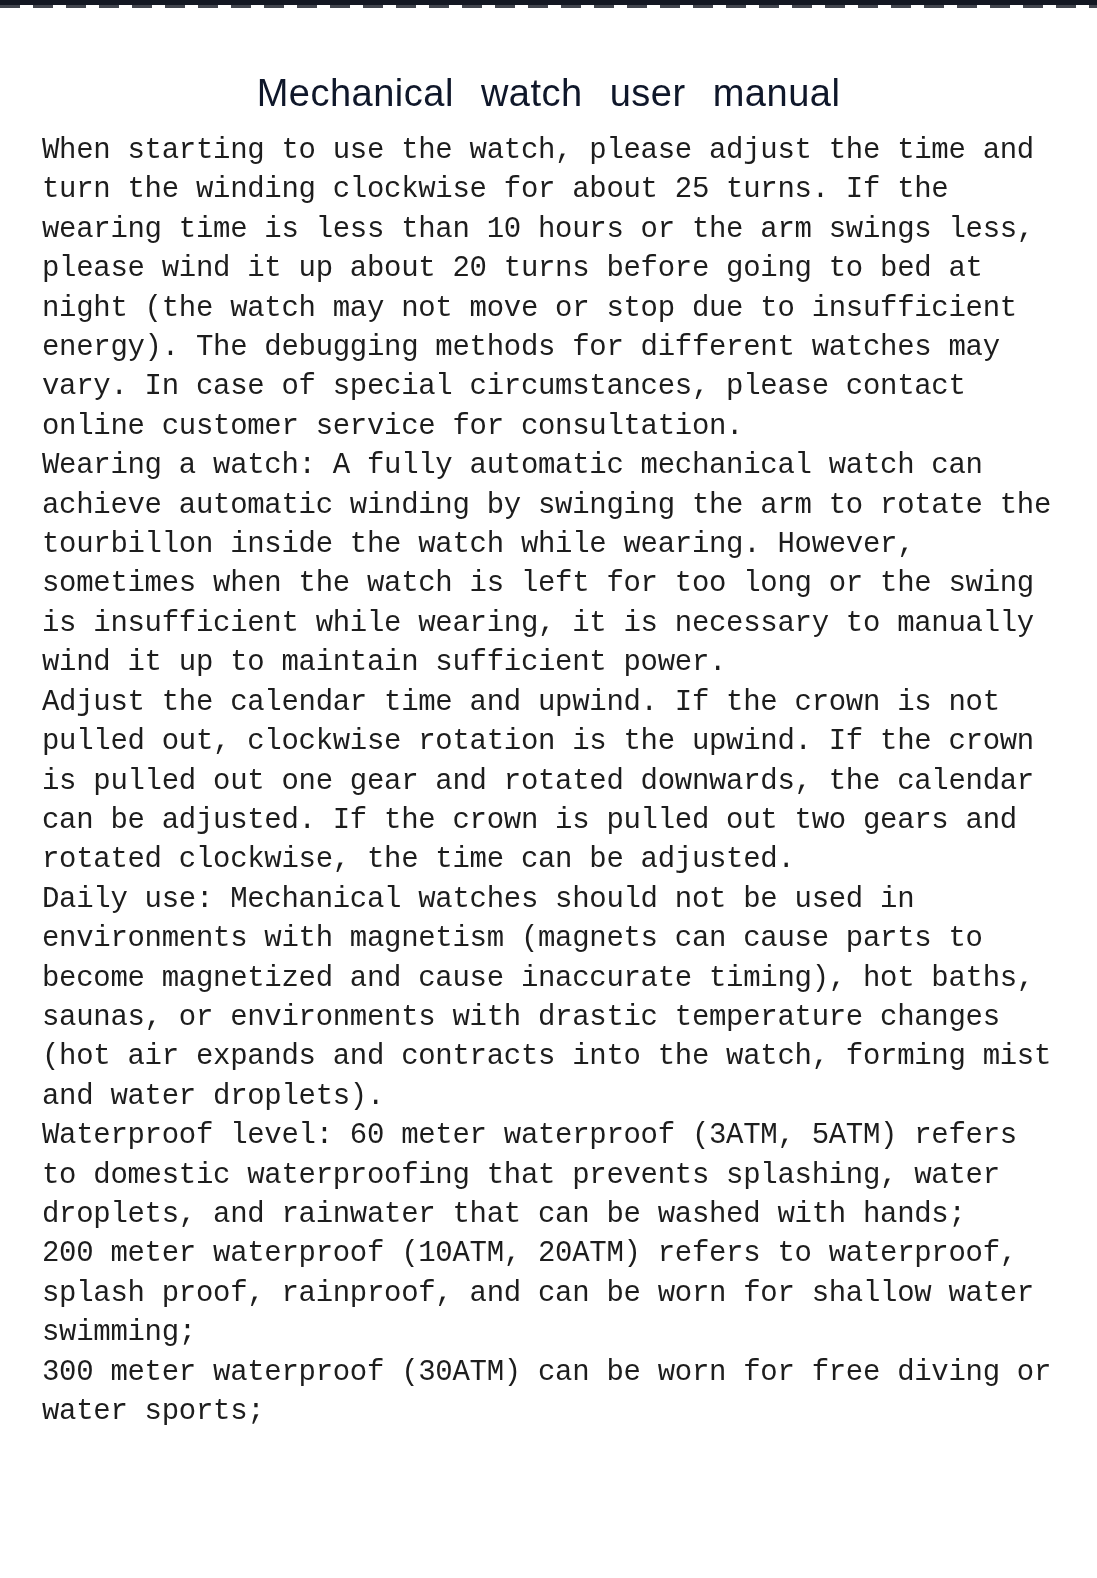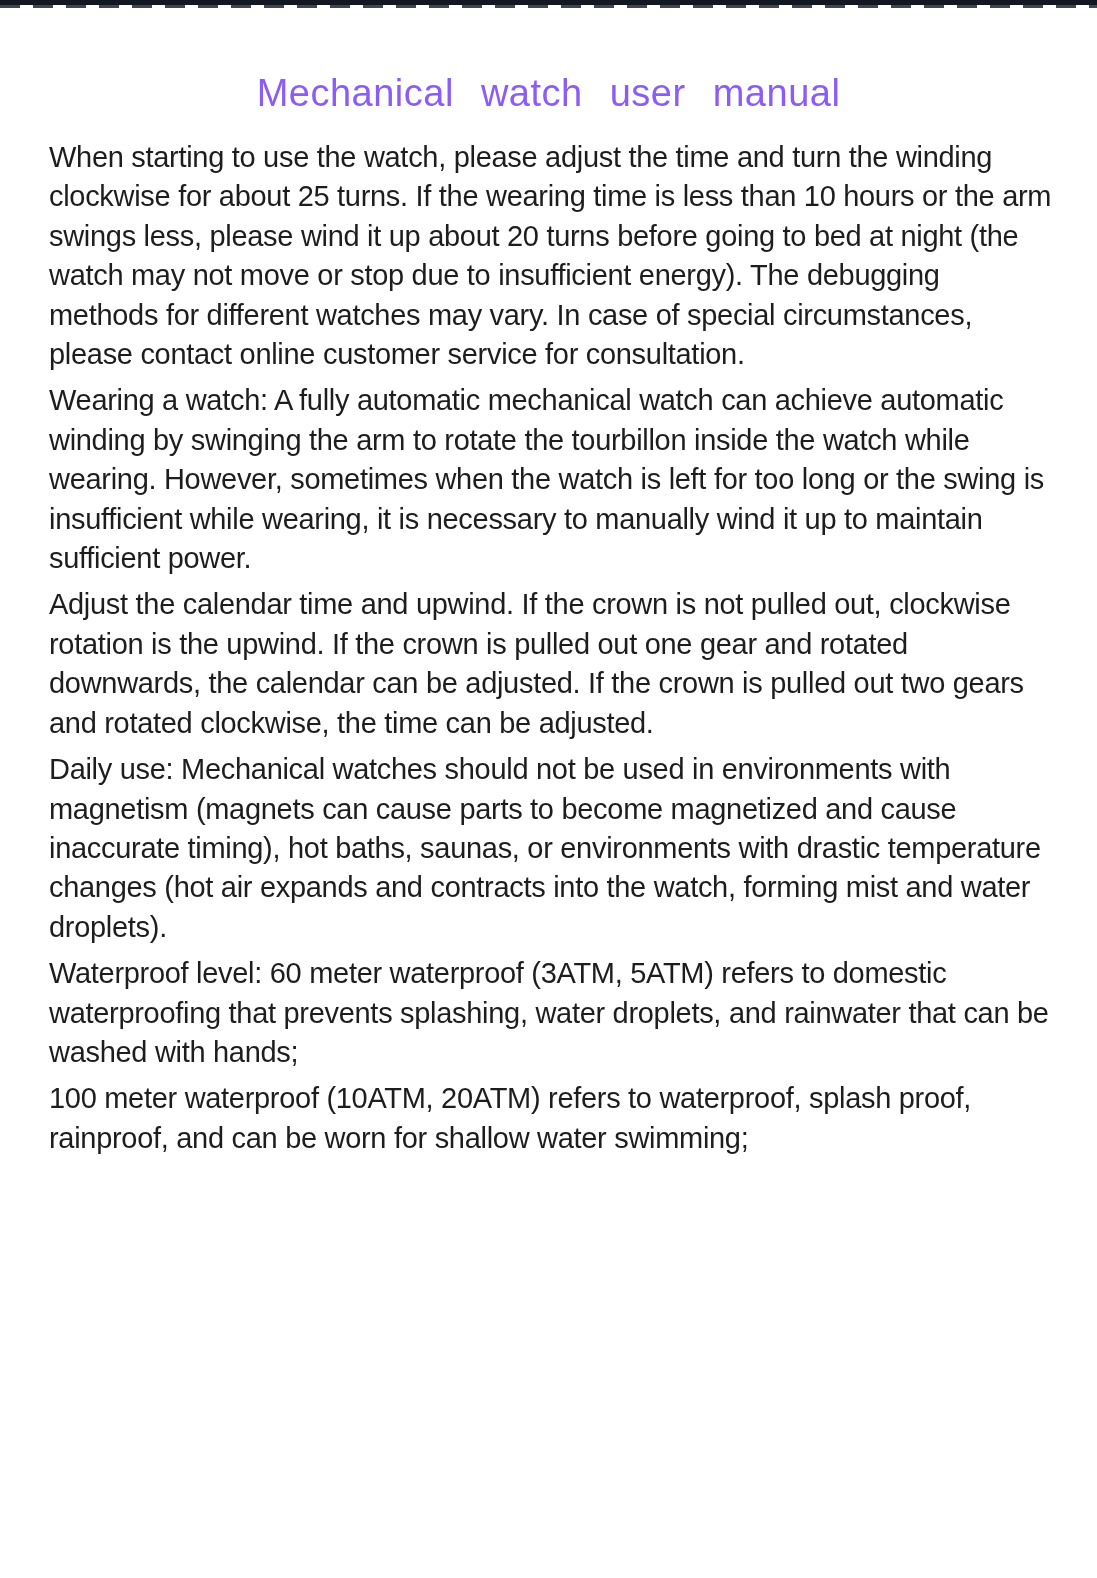--- a/index.html
+++ b/index.html
@@ -36,44 +36,46 @@
     opacity: 0.8;
   }
   .title {
     margin: 0;
     padding: 72px 0 16px 0;
     text-align: center;
     font-size: 38px;
     font-weight: 400;
     letter-spacing: 0.5px;
     word-spacing: 16px;
-    color: #8b5cf6;
+    color: #0f172a;
   }
   .content {
     padding: 0 38px 0 42px;
   }
   .para {
-    margin: 7px;
+    margin: 0;
     font-size: 29px;
     line-height: 39.4px;
     letter-spacing: -0.3px;
     color: #1d1d1d;
+    font-family: Liberation Mono, monospace;
   }
 </style>
 </head>
 <body>
 
 <div class="page">
 
   <div class="torn-edge"></div>
 
   <h1 class="title">Mechanical watch user manual</h1>
 
   <div class="content">
     <p class="para">When starting to use the watch, please adjust the time and turn the winding clockwise for about 25 turns. If the wearing time is less than 10 hours or the arm swings less, please wind it up about 20 turns before going to bed at night (the watch may not move or stop due to insufficient energy). The debugging methods for different watches may vary. In case of special circumstances, please contact online customer service for consultation.</p>
     <p class="para">Wearing a watch: A fully automatic mechanical watch can achieve automatic winding by swinging the arm to rotate the tourbillon inside the watch while wearing. However, sometimes when the watch is left for too long or the swing is insufficient while wearing, it is necessary to manually wind it up to maintain sufficient power.</p>
     <p class="para">Adjust the calendar time and upwind. If the crown is not pulled out, clockwise rotation is the upwind. If the crown is pulled out one gear and rotated downwards, the calendar can be adjusted. If the crown is pulled out two gears and rotated clockwise, the time can be adjusted.</p>
     <p class="para">Daily use: Mechanical watches should not be used in environments with magnetism (magnets can cause parts to become magnetized and cause inaccurate timing), hot baths, saunas, or environments with drastic temperature changes (hot air expands and contracts into the watch, forming mist and water droplets).</p>
     <p class="para">Waterproof level: 60 meter waterproof (3ATM, 5ATM) refers to domestic waterproofing that prevents splashing, water droplets, and rainwater that can be washed with hands;</p>
-    <p class="para">100 meter waterproof (10ATM, 20ATM) refers to waterproof, splash proof, rainproof, and can be worn for shallow water swimming;</p>
+    <p class="para">200 meter waterproof (10ATM, 20ATM) refers to waterproof, splash proof, rainproof, and can be worn for shallow water swimming;</p>
+    <p class="para">300 meter waterproof (30ATM) can be worn for free diving or water sports;</p>
   </div>
 
 </div>
 
 </body></html>

